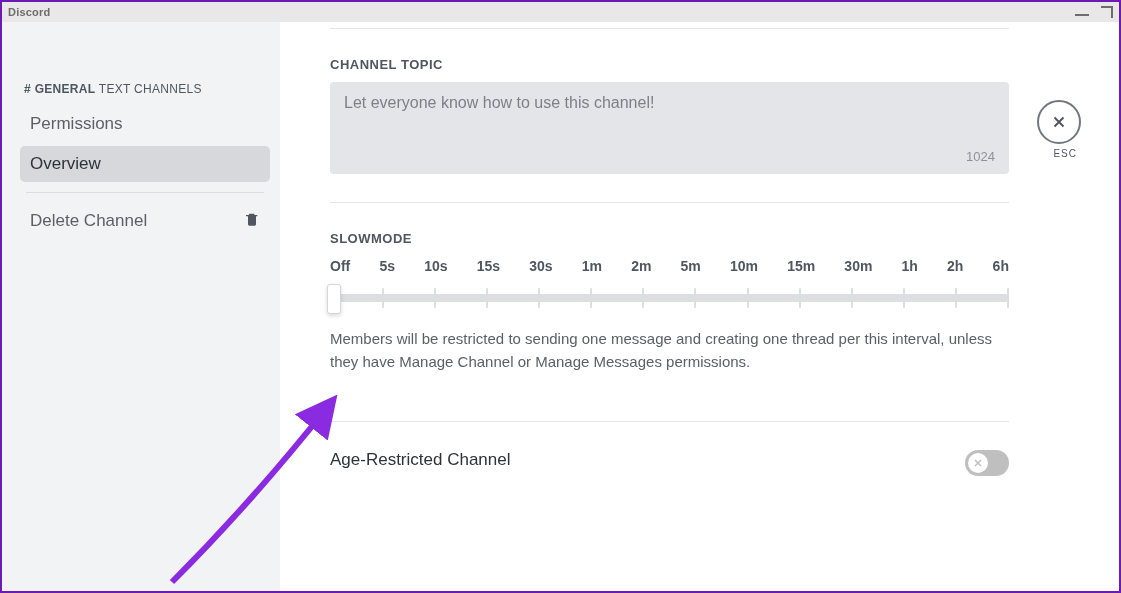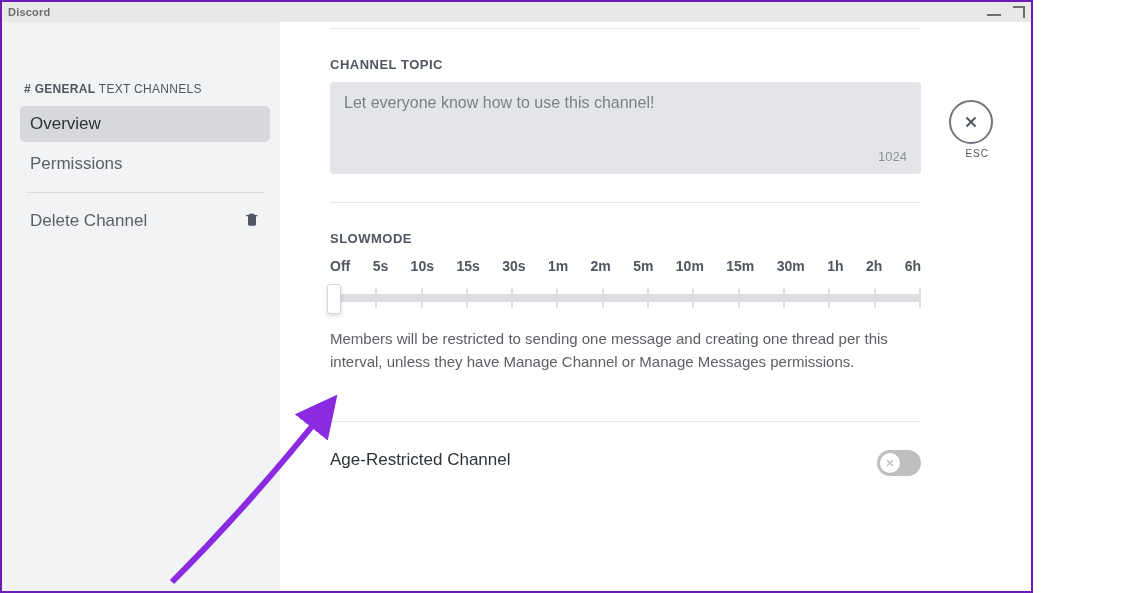--- a/index.html
+++ b/index.html
@@ -7,21 +7,21 @@
     padding: 0;
     width: 1121px;
     height: 593px;
     font-family: "Segoe UI", "Helvetica Neue", Arial, sans-serif;
     background: #ffffff;
     color: #2e3338;
     overflow: hidden;
   }
   .frame {
     box-sizing: border-box;
-    width: 1033px;
+    width: 1121px;
     height: 593px;
     border: 2px solid #6a1bb5;
     position: relative;
     background: #fff;
   }
   .titlebar {
     height: 20px;
     background: #e8e8e8;
     border-bottom: 1px solid #ddd;
     display: flex;
@@ -299,25 +299,25 @@
     </div>
   </div>
 
   <div class="body">
     <div class="sidebar">
       <div class="sidebar-heading">
         <span class="hash">#</span>
         <span class="bold">GENERAL</span>
         <span>TEXT CHANNELS</span>
       </div>
+      <div class="nav-item">
+        <span>Permissions</span>
+      </div>
       <div class="nav-item active">
         <span>Overview</span>
-      </div>
-      <div class="nav-item">
-        <span>Permissions</span>
       </div>
       <hr class="sidebar-divider">
       <div class="delete-row">
         <span>Delete Channel</span>
         <span class="spacer"></span>
         <svg class="trash-icon" viewBox="0 0 24 24" fill="currentColor">
           <path d="M6 7h12v13a2 2 0 0 1-2 2H8a2 2 0 0 1-2-2V7zm3-3h6l1 2h4v2H3V6h4l1-2z"></path>
         </svg>
       </div>
     </div>

